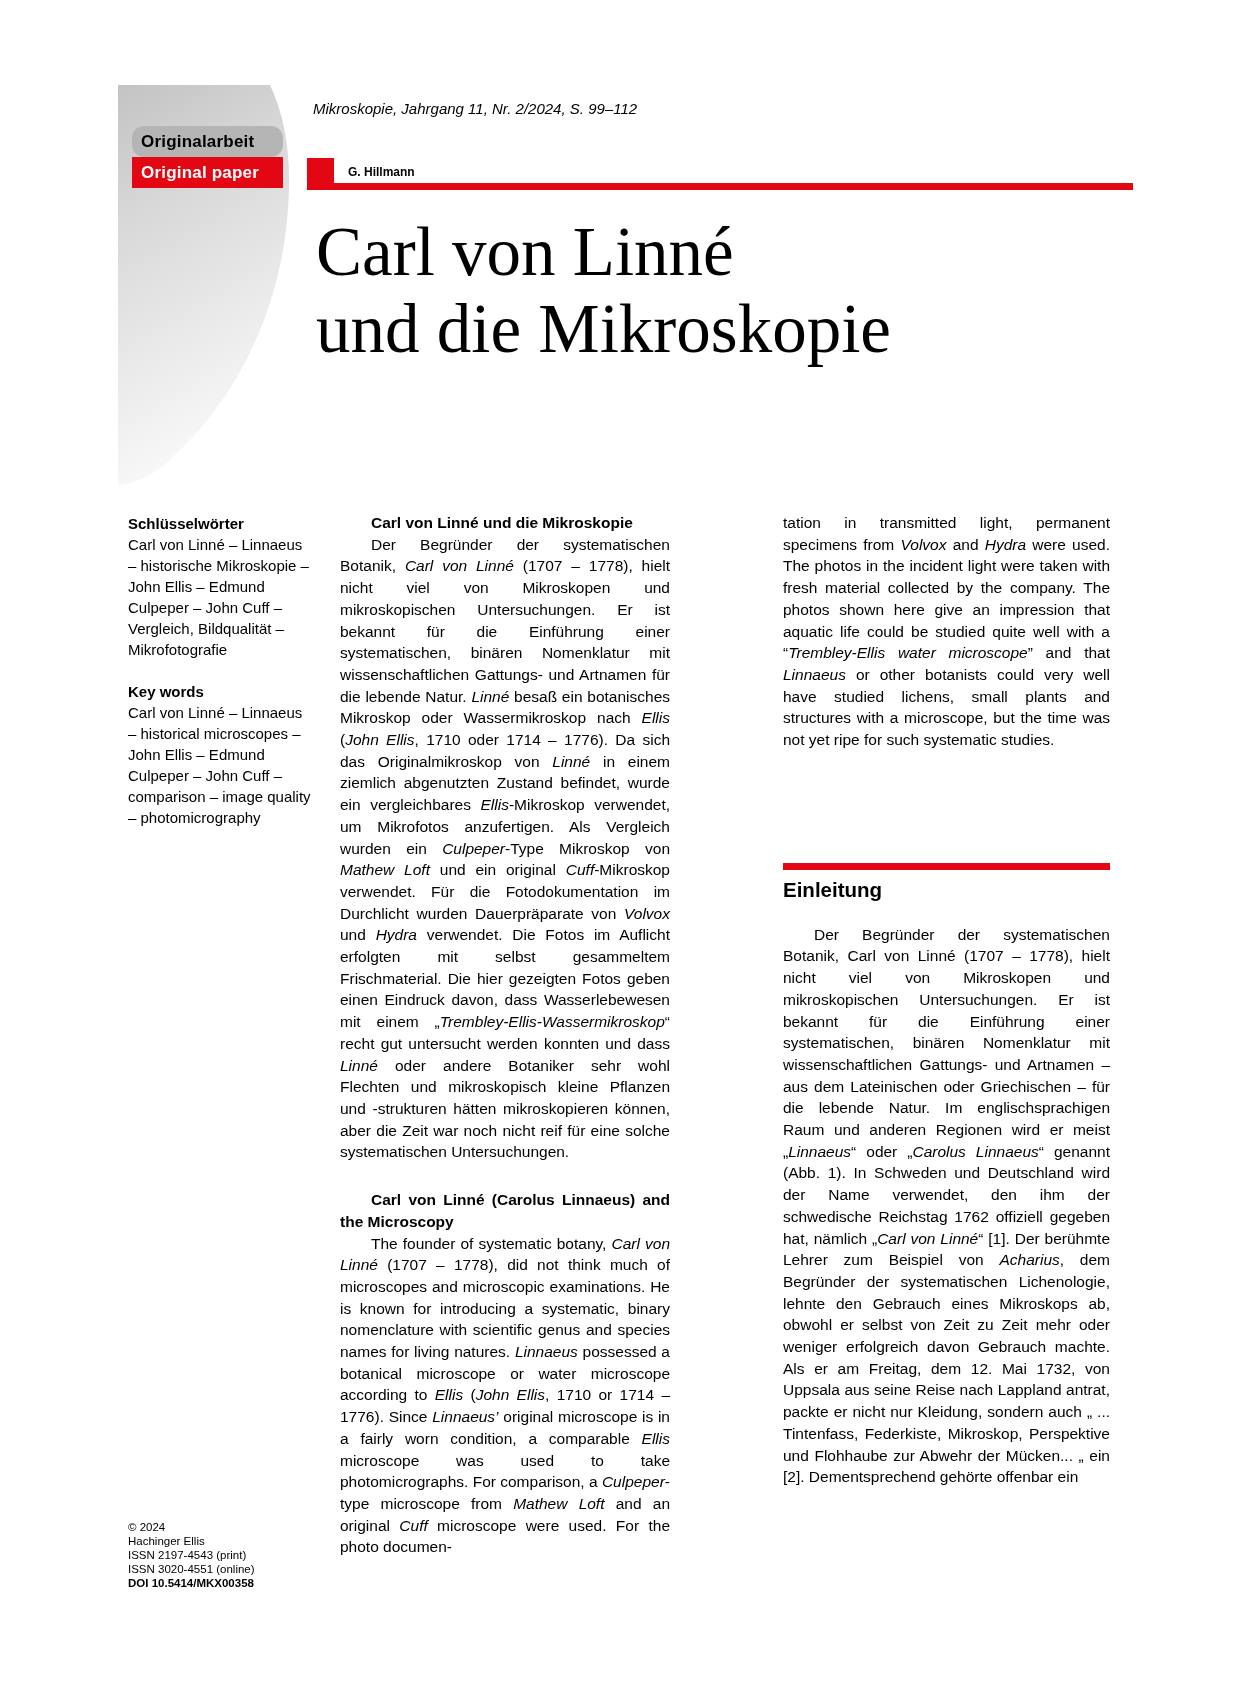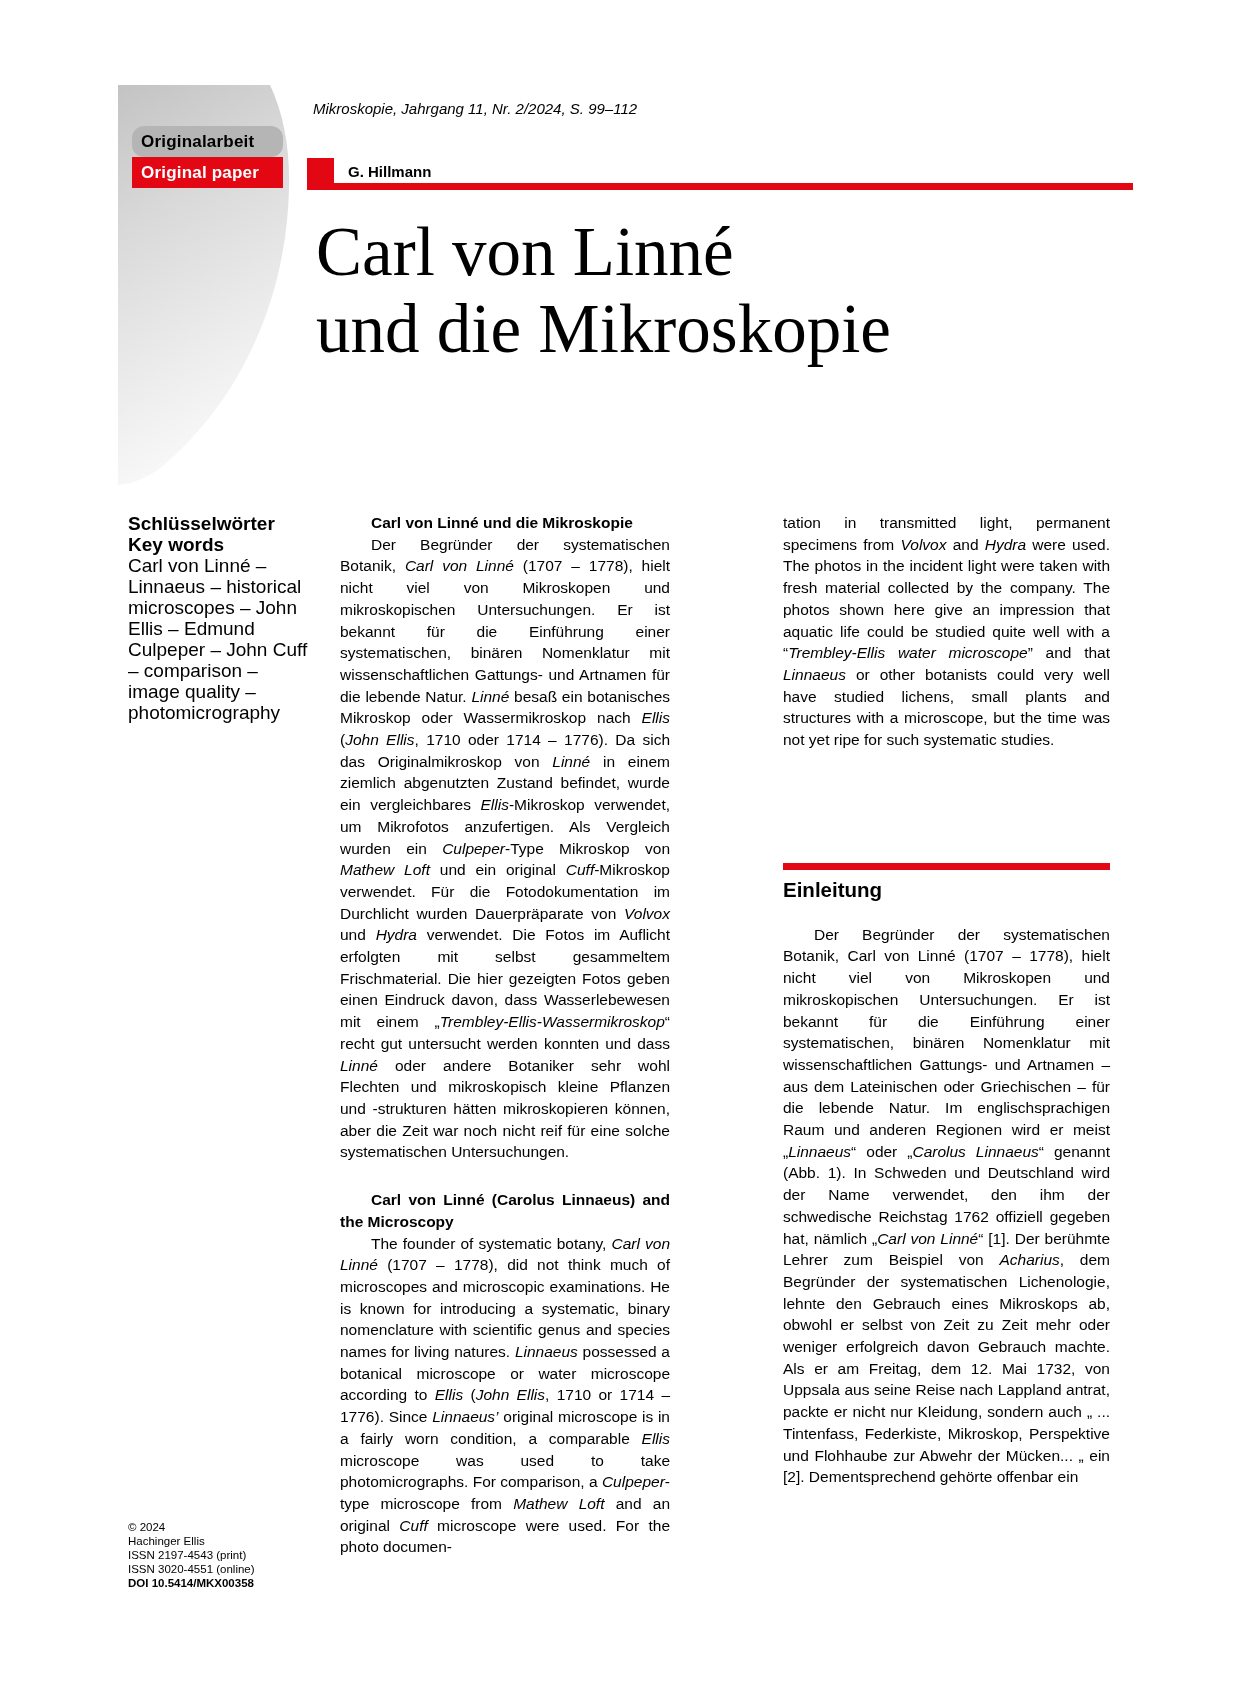--- a/index.html
+++ b/index.html
@@ -18,31 +18,31 @@
     font-weight:bold; font-size:17px; line-height:31px; padding-left:9px;
     letter-spacing:0.2px; white-space:nowrap;
   }
   .badge-gray { top:126px; background:var(--badge-gray,#b5b5b5); color:#000;border-radius:12px; }
   .badge-red  { top:157px; background:var(--accent-red,#e30613); color:#fff; }
 
   .journal-line { position:absolute; left:313px; top:100px; font-style:italic; font-size:15px; }
 
   .author-block { position:absolute; left:307px; top:158px; display:flex; align-items:center; gap:14px; }
   .red-square { width:27px; height:27px; background:var(--accent-red,#e30613); flex:0 0 auto; }
-  .author-name { font-weight:bold; font-size:15px; }
+  .author-name { font-weight:bold; font-size:12px; }
 
   .rule-top { position:absolute; left:307px; top:183px; width:826px; height:7px; background:var(--accent-red,#e30613); }
 
   .title {
     position:absolute; left:316px; top:214px;
     font-family:"Liberation Serif", serif; font-weight:400;
     font-size:69px; line-height:77px; color:#000; letter-spacing:0;
   }
 
-  .sidebar { position:absolute; left:128px; top:513px; width:184px; font-size:19px; line-height:21px; }
+  .sidebar { position:absolute; left:128px; top:513px; width:184px; font-size:15px; line-height:21px; }
   .kw-label { font-weight:bold; }
   .kw-text  { margin-bottom:21px; hyphens:auto; -webkit-hyphens:auto; }
 
   .imprint { position:absolute; left:128px; top:1520px; font-size:11.5px; line-height:14px; }
   .imprint .doi { font-weight:bold; }
 
   .col {
     position:absolute; top:512px; font-size:15.5px; line-height:21.7px;
     text-align:justify; hyphens:auto; -webkit-hyphens:auto;
   }
@@ -84,20 +84,21 @@
     <span class="red-square"></span>
     <span class="author-name">G. Hillmann</span>
   </div>
 
   <div class="rule-top"></div>
 
   <h1 class="title"><span>Carl von Linné</span><br><span>und die Mikroskopie</span></h1>
 
   <aside class="sidebar">
     <div class="kw-label">Schlüsselwörter</div>
+    <div class="kw-text" lang="de">Carl von Linné – Linnaeus – historische Mikroskopie – John Ellis – Edmund Culpeper – John Cuff – Vergleich, Bildqualität – Mikrofotografie</div>
     <div class="kw-label">Key words</div>
     <div class="kw-text" lang="en">Carl von Linné – Linnaeus – historical microscopes – John Ellis – Edmund Culpeper – John Cuff – comparison – image quality – photomicrography</div>
   </aside>
 
   <div class="imprint">
     <div>© 2024</div>
     <div>Hachinger Ellis</div>
     <div>ISSN 2197-4543 (print)</div>
     <div>ISSN 3020-4551 (online)</div>
     <div class="doi">DOI 10.5414/MKX00358</div>

